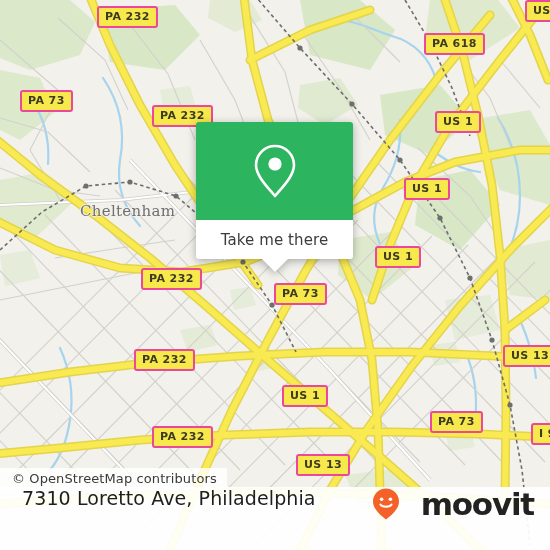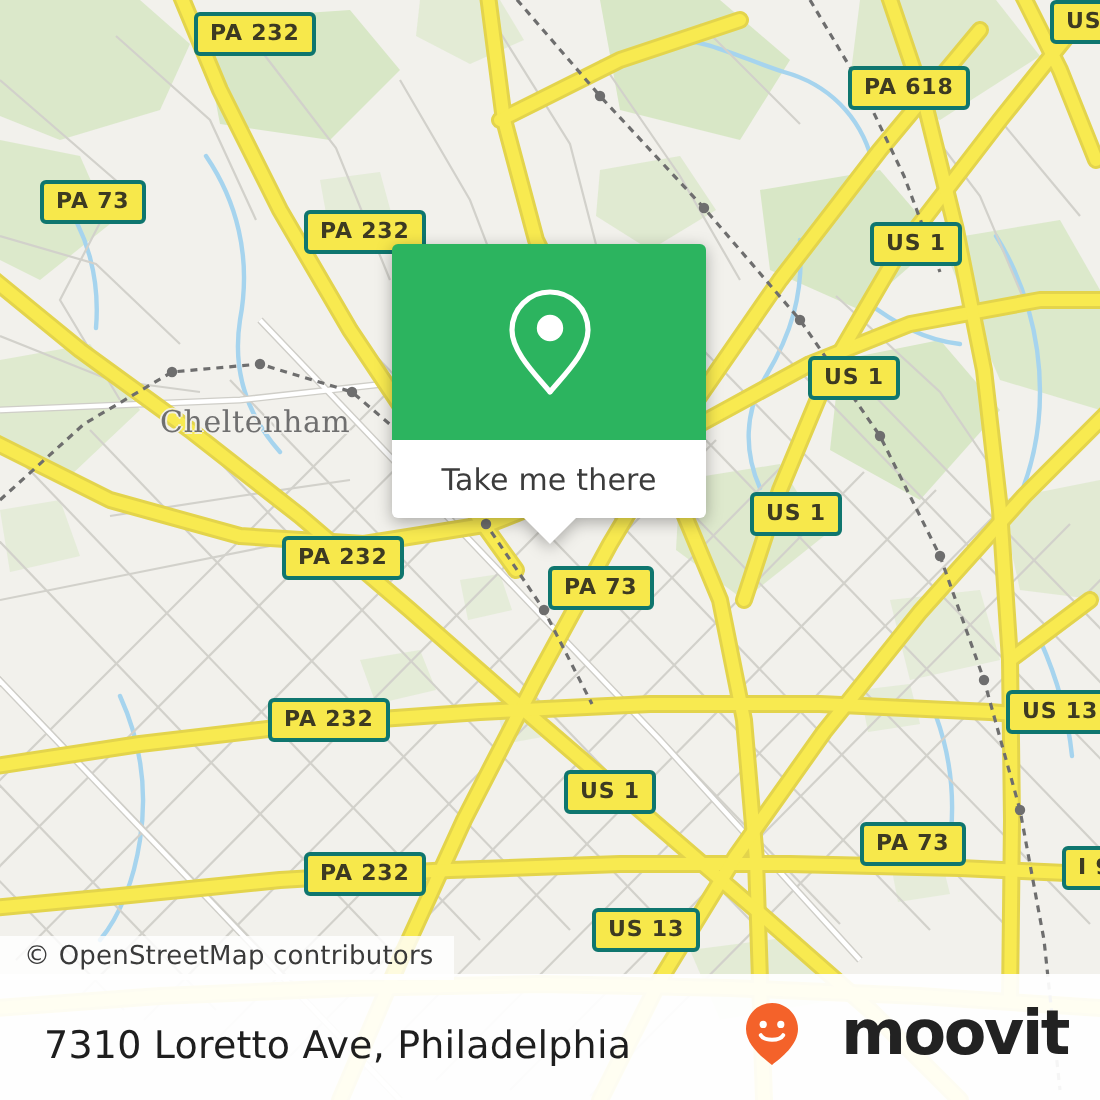--- a/index.html
+++ b/index.html
@@ -24,21 +24,21 @@
     position: absolute;
     inset: 0;
     width: 550px;
     height: 550px;
   }
 
   
   .shield {
     position: absolute;
     background: #f7e84b;
-    border: 2px solid #0f766e;
+    border: 2px solid #ec4899;
     border-radius: 3px;
     color: #3d3a22;
     font-family: "DejaVu Sans", sans-serif;
     font-size: 11px;
     font-weight: bold;
     letter-spacing: 0.4px;
     line-height: 1;
     padding: 3px 6px 4px 6px;
     white-space: nowrap;
     box-sizing: border-box;
@@ -118,23 +118,23 @@
 
   
   #bottom-bar {
     position: absolute;
     left: 0;
     right: 0;
     top: 487px;
     height: 63px;
     background: rgba(255,255,255,0.93);
     display: flex;
-    align-items: flex-end;
+    align-items: flex-start;
     justify-content: space-between;
-    padding: 0 16px 16px 22px;
+    padding: 0 16px 4px 22px;
     box-sizing: border-box;
     z-index: 35;
   }
   #address-text {
     color: #1e1e1e;
     font-family: "DejaVu Sans", sans-serif;
     font-size: 19px;
     letter-spacing: 0.1px;
   }
   #brand {

